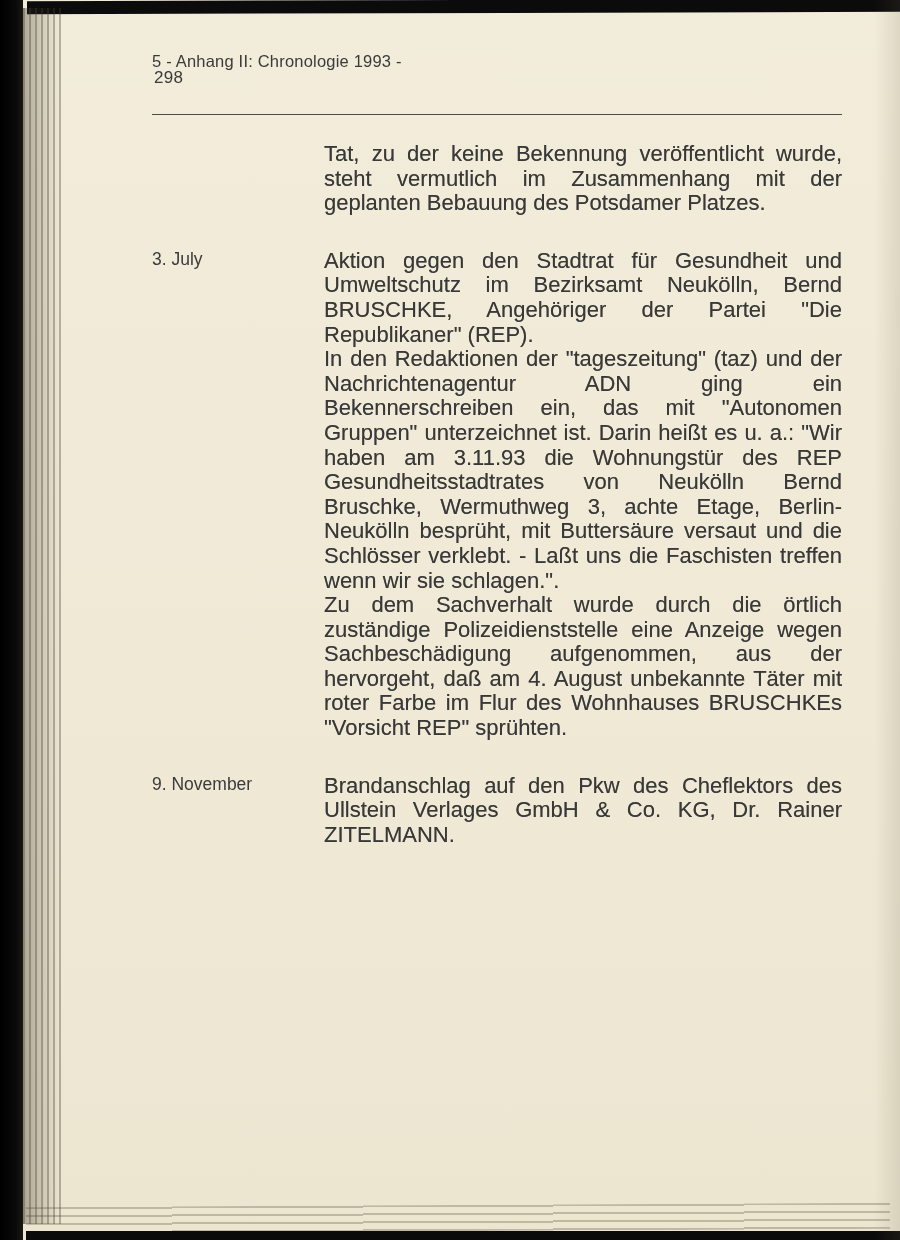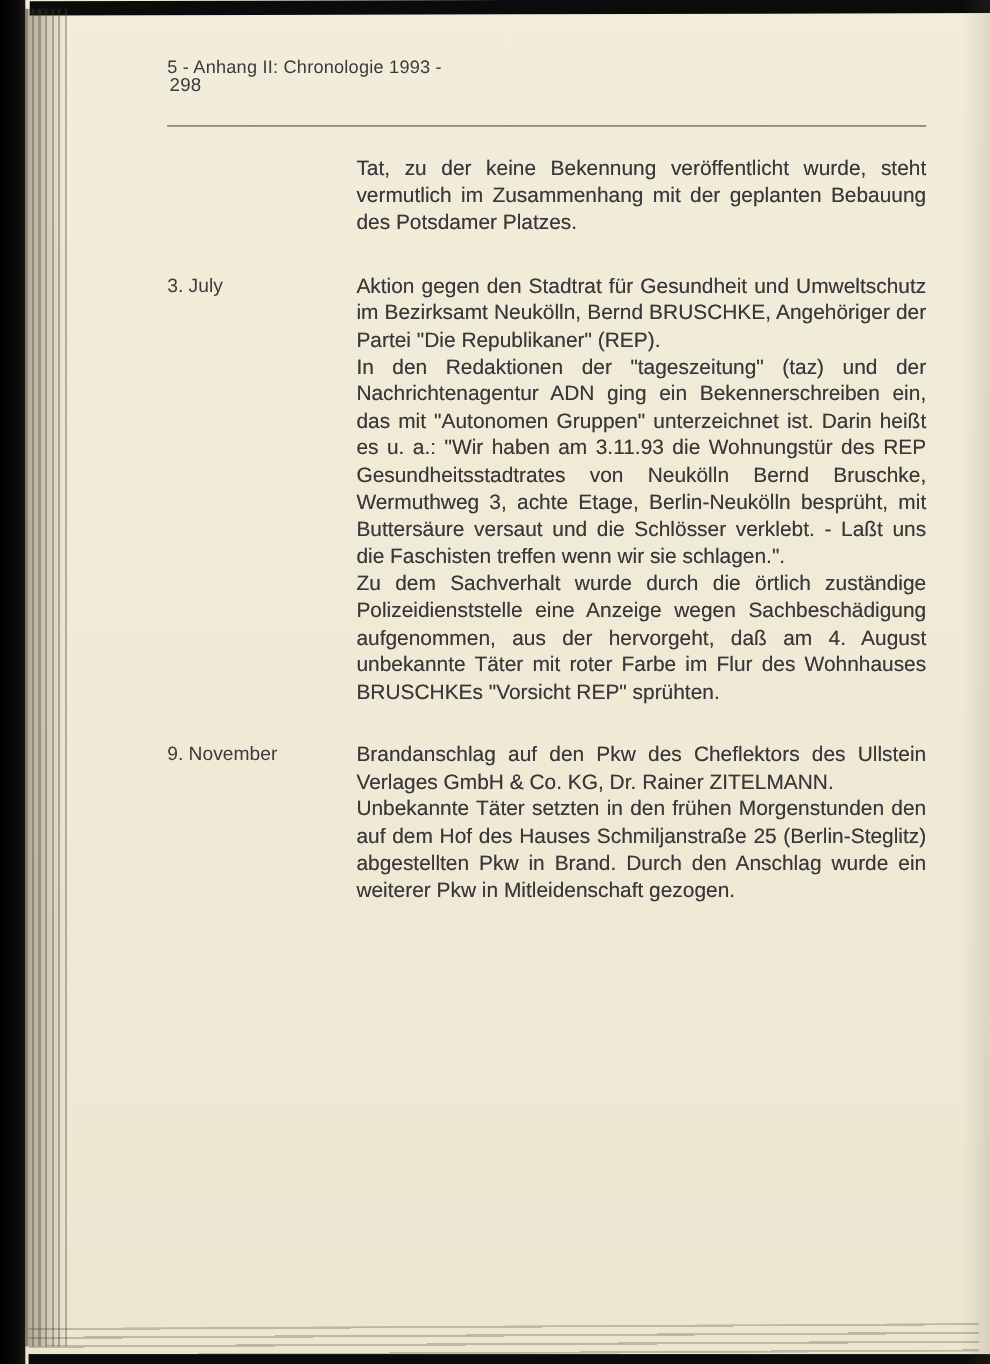--- a/index.html
+++ b/index.html
@@ -100,21 +100,21 @@
   .entry:last-child { margin-bottom: 0; }
   .date {
     flex: 0 0 172px;
     width: 172px;
     font-size: 17.5px;
     color: #3b3b3b;
   }
   .body { flex: 1; min-width: 0; }
   .body p {
     margin: 0;
-    font-size: 19px;
+    font-size: 22px;
     line-height: 24.6px;
     color: #383838;
     text-align: justify;
     hyphens: auto;
     -webkit-hyphens: auto;
     text-shadow: 0 0 0.4px rgba(55,55,55,0.55);
   }
 </style>
 </head>
 <body>
@@ -152,19 +152,18 @@
           <p>Aktion gegen den Stadtrat für Gesundheit und Umweltschutz im Bezirksamt Neukölln, Bernd BRUSCHKE, Angehöriger der Partei "Die Republikaner" (REP).</p>
           <p>In den Redaktionen der "tageszeitung" (taz) und der Nachrichtenagentur ADN ging ein Bekennerschreiben ein, das mit "Autonomen Gruppen" unterzeichnet ist. Darin heißt es u. a.: "Wir haben am 3.11.93 die Wohnungstür des REP Gesundheitsstadtrates von Neukölln Bernd Bruschke, Wermuthweg 3, achte Etage, Berlin-Neukölln besprüht, mit Buttersäure versaut und die Schlösser verklebt. - Laßt uns die Faschisten treffen wenn wir sie schlagen.".</p>
           <p>Zu dem Sachverhalt wurde durch die örtlich zuständige Polizeidienststelle eine Anzeige wegen Sachbeschädigung aufgenommen, aus der hervorgeht, daß am 4. August unbekannte Täter mit roter Farbe im Flur des Wohnhauses BRUSCHKEs "Vorsicht REP" sprühten.</p>
         </div>
       </section>
 
       <section class="entry">
         <div class="date">9. November</div>
         <div class="body">
           <p>Brandanschlag auf den Pkw des Cheflektors des Ullstein Verlages GmbH &amp; Co. KG, Dr. Rainer ZITELMANN.</p>
-          <p>Unbekannte Täter setzten in den frühen Morgenstunden den auf dem Hof des Hauses Schmiljanstraße 25 (Berlin-Steglitz) abgestellten Pkw in Brand. Durch den Anschlag wurde ein weiterer Pkw in Mitleidenschaft gezogen.</p>
         </div>
       </section>
 
     </div>
   </div>
 </div>
 
 </body></html>

